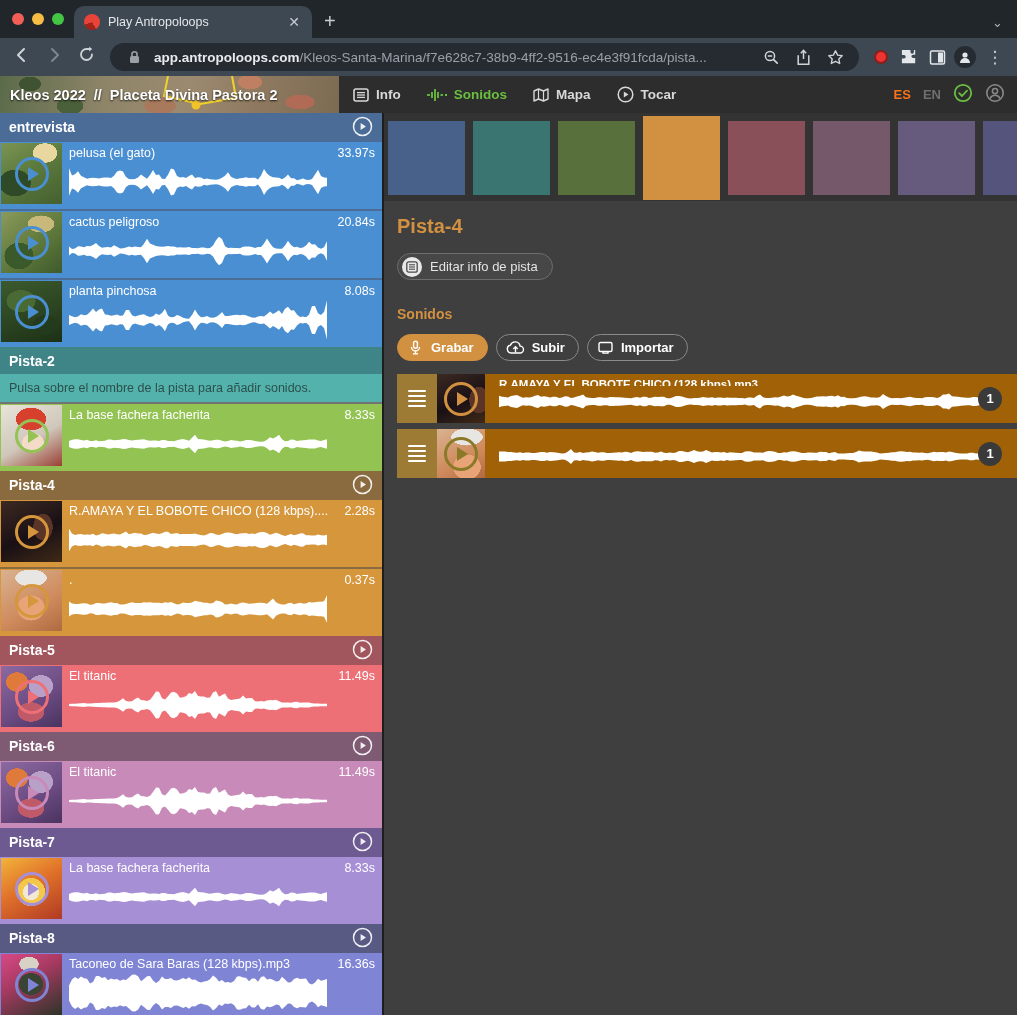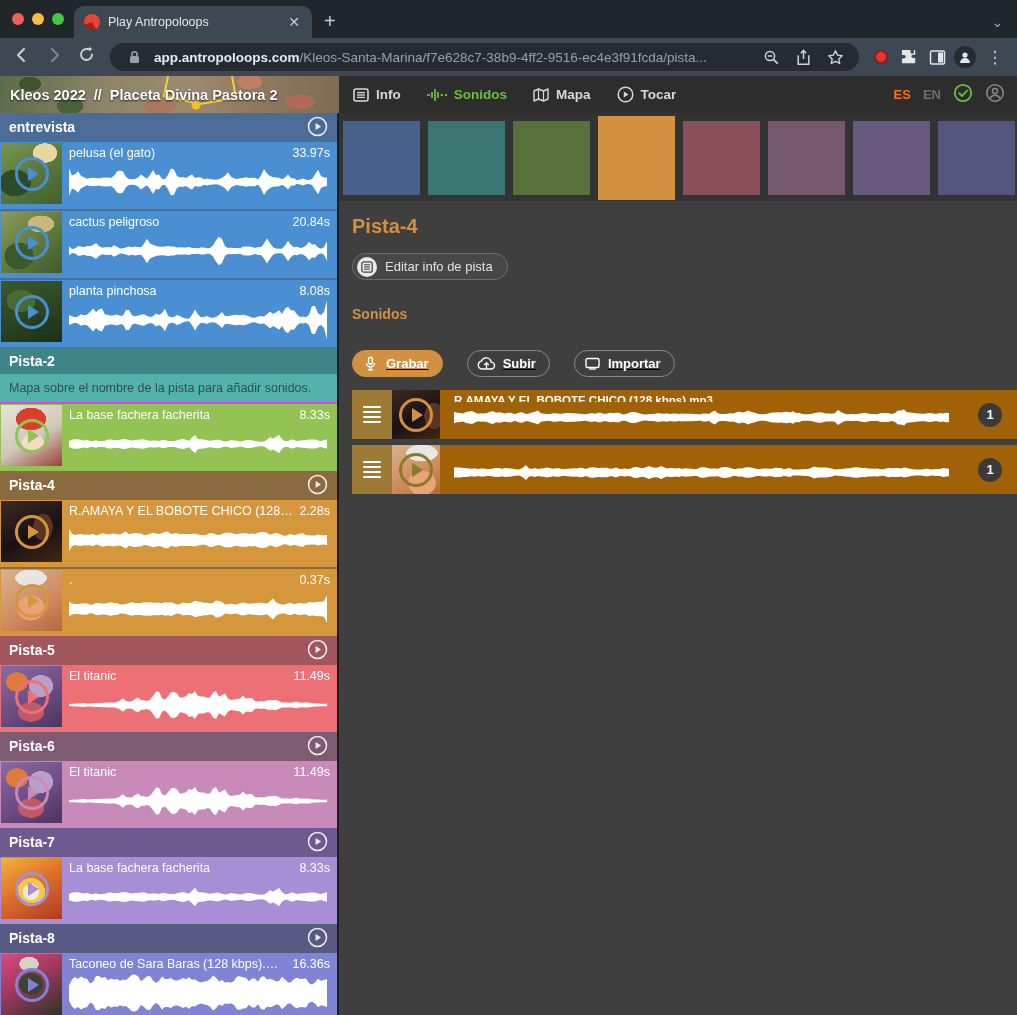--- a/index.html
+++ b/index.html
@@ -53,21 +53,21 @@
   .app-nav { flex:1; display:flex; align-items:center; gap:26px; padding-left:14px; }
   .nav-item { display:flex; align-items:center; gap:7px; color:#d8d8d8; font-size:13.5px; font-weight:bold; }
   .nav-item.active { color:#6abf40; }
   .nav-item svg { display:block; }
   .header-right { display:flex; align-items:center; gap:12px; padding-right:12px; }
   .lang { font-size:13px; font-weight:bold; }
   .lang.on { color:#f97316; } .lang.off { color:#6f6f6f; }
 
   
   .content { flex:1; display:flex; min-height:0; }
-  .sidebar { width:339px; flex:0 0 auto; overflow:hidden; background:#d946ef;
+  .sidebar { width:384px; flex:0 0 auto; overflow:hidden; background:#737373;
              border-right:2px solid #1e1e1e; }
   .main { flex:1; background:#3f3f3f; min-width:0; display:flex; flex-direction:column; }
 
   
   .section-header { height:27px; display:flex; align-items:center; justify-content:space-between;
       padding:0 9px; color:#fff; font-size:14px; font-weight:bold; }
   .sound-item { display:flex; gap:5px; padding:1px; margin-top:2px; }
   .s-thumb { width:61px; height:61px; flex:0 0 auto; position:relative; }
   .play-ring { position:absolute; left:50%; top:50%; width:34px; height:34px; margin:-17px 0 0 -17px;
       border:3px solid; border-radius:50%; display:flex; align-items:center; justify-content:center; }
@@ -85,21 +85,21 @@
   .swatch { width:77px; height:74px; margin-right:8px; flex:0 0 auto; }
   .swatch.sel { height:84px; }
   .main-body { flex:1; padding:14px 0 0 13px; }
   .main-title { color:#d29140; font-size:20px; font-weight:bold; }
   .edit-btn { margin-top:15px; display:inline-flex; align-items:center; gap:8px; height:27px;
       padding:0 14px 0 4px; border:1px solid #6e6e6e; border-radius:14px; background:#474747;
       color:#e3e3e3; font-size:13px; }
   .edit-ic { width:20px; height:20px; border-radius:50%; background:#e9e9e9;
       display:flex; align-items:center; justify-content:center; }
   .sounds-heading { color:#d29140; font-size:14px; font-weight:bold; margin-top:26px; }
-  .actions { display:flex; gap:24px; margin-top:28px;text-decoration:underline; }
+  .actions { display:flex; gap:8px; margin-top:12px; }
   .act-btn { display:inline-flex; align-items:center; gap:7px; height:27px; padding:0 13px 0 9px;
       border-radius:14px; font-size:13px; font-weight:bold; color:#fff; }
   .act-btn.primary { background:#d29140; border:1px solid #d29140; }
   .act-btn.ghost { background:transparent; border:1px solid #8a8a8a; }
 
   .rows { margin-top:13px; }
   .m-row { display:flex; height:49px; margin-bottom:6px; }
   .m-handle { width:40px; flex:0 0 auto; background:#9d7b35; display:flex; flex-direction:column;
       gap:3px; align-items:center; justify-content:center; }
   .m-handle i { display:block; width:18px; height:2px; background:#fff; border-radius:1px; }
@@ -374,21 +374,21 @@
               <div class="wave"><svg width="261" height="44" viewBox="0 0 261 44">
                   <polygon points="0,17.0 3,18.2 6,19.2 9,18.6 12,16.2 15,17.3 18,16.8 21,14.0 24,10.4 27,14.1 30,11.5 33,10.5 36,16.6 39,16.7 42,17.8 45,17.3 48,16.6 51,17.7 54,17.5 57,11.9 60,11.9 63,17.2 66,18.4 69,17.4 72,16.8 75,16.2 78,18.0 81,19.0 84,18.2 87,15.5 90,16.9 93,14.9 96,10.8 99,17.8 102,19.2 105,19.1 108,17.1 111,18.1 114,19.8 117,20.4 120,20.7 123,17.1 126,11.6 129,16.5 132,19.2 135,19.0 138,17.9 141,19.4 144,19.8 147,19.1 150,16.9 153,13.9 156,17.9 159,17.9 162,17.4 165,16.9 168,16.8 171,17.3 174,16.8 177,17.2 180,18.4 183,19.6 186,19.7 189,18.6 192,17.9 195,18.6 198,16.3 201,13.4 204,16.0 207,14.2 210,12.2 213,16.0 216,10.8 219,8.7 222,12.6 225,12.3 228,16.4 231,18.9 234,18.4 237,19.3 240,16.7 243,8.0 246,8.1 249,15.3 252,16.9 255,14.0 258,2.6 258,41.4 255,30.0 252,27.1 249,28.7 246,35.9 243,36.0 240,27.3 237,24.7 234,25.6 231,25.1 228,27.6 225,31.7 222,31.4 219,35.3 216,33.2 213,28.0 210,31.8 207,29.8 204,28.0 201,30.6 198,27.7 195,25.4 192,26.1 189,25.4 186,24.3 183,24.4 180,25.6 177,26.8 174,27.2 171,26.7 168,27.2 165,27.1 162,26.6 159,26.1 156,26.1 153,30.1 150,27.1 147,24.9 144,24.2 141,24.6 138,26.1 135,25.0 132,24.8 129,27.5 126,32.4 123,26.9 120,23.3 117,23.6 114,24.2 111,25.9 108,26.9 105,24.9 102,24.8 99,26.2 96,33.2 93,29.1 90,27.1 87,28.5 84,25.8 81,25.0 78,26.0 75,27.8 72,27.2 69,26.6 66,25.6 63,26.8 60,32.1 57,32.1 54,26.5 51,26.3 48,27.4 45,26.7 42,26.2 39,27.3 36,27.4 33,33.5 30,32.5 27,29.9 24,33.6 21,30.0 18,27.2 15,26.7 12,27.8 9,25.4 6,24.8 3,25.8 0,27.0" fill="#fff"></polygon>
                 </svg></div>
             </div>
           </div>
         </div>
         <div class="section" style="background: rgb(63, 132, 134);">
           <div class="section-header">
             <span>Pista-2</span>
           </div>
-          <div class="section-note" style="background: rgb(83, 179, 172); color: rgb(45, 79, 76);">Mapa sobre el nombre de la pista para añadir sonidos.</div>
+          <div class="section-note" style="background: rgb(83, 179, 172); color: rgb(45, 79, 76);">Pulsa sobre el nombre de la pista para añadir sonidos.</div>
         </div>
         <div class="section" style="background: rgb(94, 122, 61);">
           <div class="sound-item" style="background: rgb(146, 195, 83);">
             <div class="s-thumb thumb-anime-red">
               <div class="play-ring" style="border-color: rgb(146, 195, 83);">
                 <div class="play-tri" style="border-left-color: rgb(146, 195, 83);"></div>
               </div>
             </div>
             <div class="s-body">
               <div class="s-toprow">

